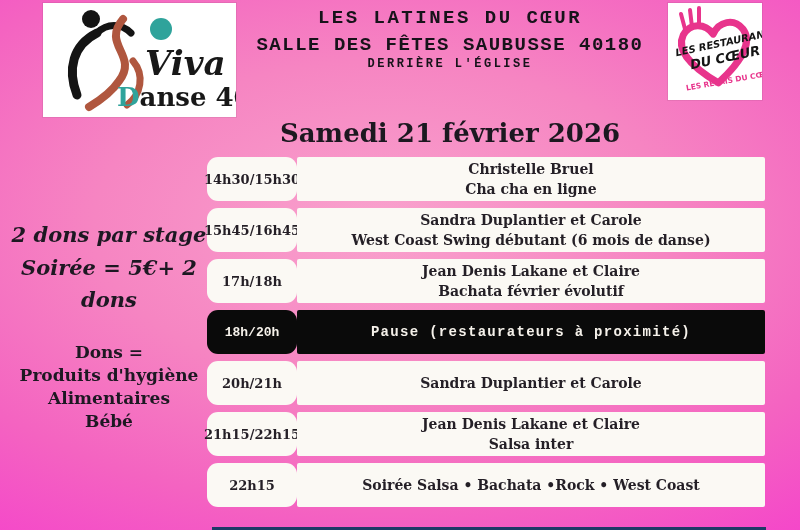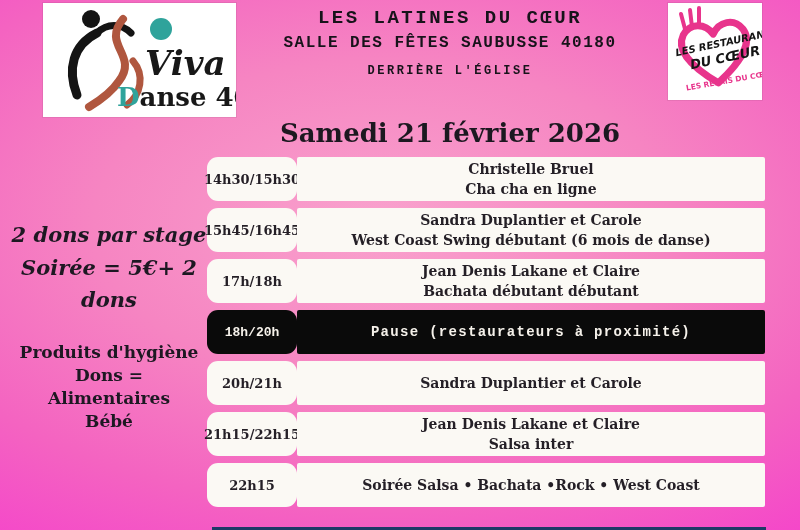--- a/index.html
+++ b/index.html
@@ -15,21 +15,21 @@
     background:#ffffff;box-shadow:0 0 0 1px rgba(0,0,0,.06);}
   .logo-left svg{display:block;width:100%;height:100%;}
   
   .logo-right{position:absolute;left:668px;top:3px;width:94px;height:97px;
     background:#ffffff;box-shadow:0 0 0 1px rgba(0,0,0,.06);}
   .logo-right svg{display:block;width:100%;height:100%;}
   
   .header{position:absolute;left:235px;top:7px;width:430px;text-align:center;
     color:#17131a;font-family:Liberation Mono, monospace;font-weight:800;}
   .h-line1{font-size:19px;letter-spacing:2.5px;margin-bottom:5px;}
-  .h-line2{font-size:16px;letter-spacing:1.5px;margin-bottom:12px;}
+  .h-line2{font-size:19px;letter-spacing:1.5px;margin-bottom:1px;}
   .h-line3{font-size:12px;letter-spacing:2.5px;}
   
   .date-title{position:absolute;left:280px;top:118px;width:430px;text-align:left;
     font-size:26px;font-weight:bold;color:#1c1820;}
   
   .left-info-1{position:absolute;left:0;top:219px;width:218px;text-align:center;
     font-weight:bold;font-size:21px;color:#1d1822;line-height:1.55;font-style:italic;}
   .left-info-2{position:absolute;left:0;top:341px;width:218px;text-align:center;
     font-weight:bold;font-size:17px;color:#1d1822;line-height:1.35;}
   
@@ -89,22 +89,22 @@
     </svg>
   </div>
 
   <div class="date-title">Samedi 21 février 2026</div>
 
   <div class="left-info-1">
     <div>2 dons par stage</div>
     <div>Soirée = 5€+ 2 dons</div>
   </div>
   <div class="left-info-2">
+    <div>Dons =</div>
     <div>Produits d'hygiène</div>
-    <div>Dons =</div>
     <div>Alimentaires</div>
     <div>Bébé</div>
   </div>
 
   <div class="schedule">
   <div class="row">
     <div class="time-box">14h30/15h30</div>
     <div class="content-box">
       <div class="line1">Christelle Bruel</div>
       <div class="line2">Cha cha en ligne</div>
@@ -116,21 +116,21 @@
     <div class="content-box">
       <div class="line1">Sandra Duplantier et Carole</div>
       <div class="line2">West Coast Swing débutant (6 mois de danse)</div>
     </div>
   </div>
 
   <div class="row">
     <div class="time-box">17h/18h</div>
     <div class="content-box">
       <div class="line1">Jean Denis Lakane et Claire</div>
-      <div class="line2">Bachata débutant débutant</div>
+      <div class="line2">Bachata février évolutif</div>
     </div>
   </div>
 
   <div class="row dark">
     <div class="time-box">18h/20h</div>
     <div class="content-box">
       <div class="line1">Pause (restaurateurs à proximité)</div>
 
     </div>
   </div>

